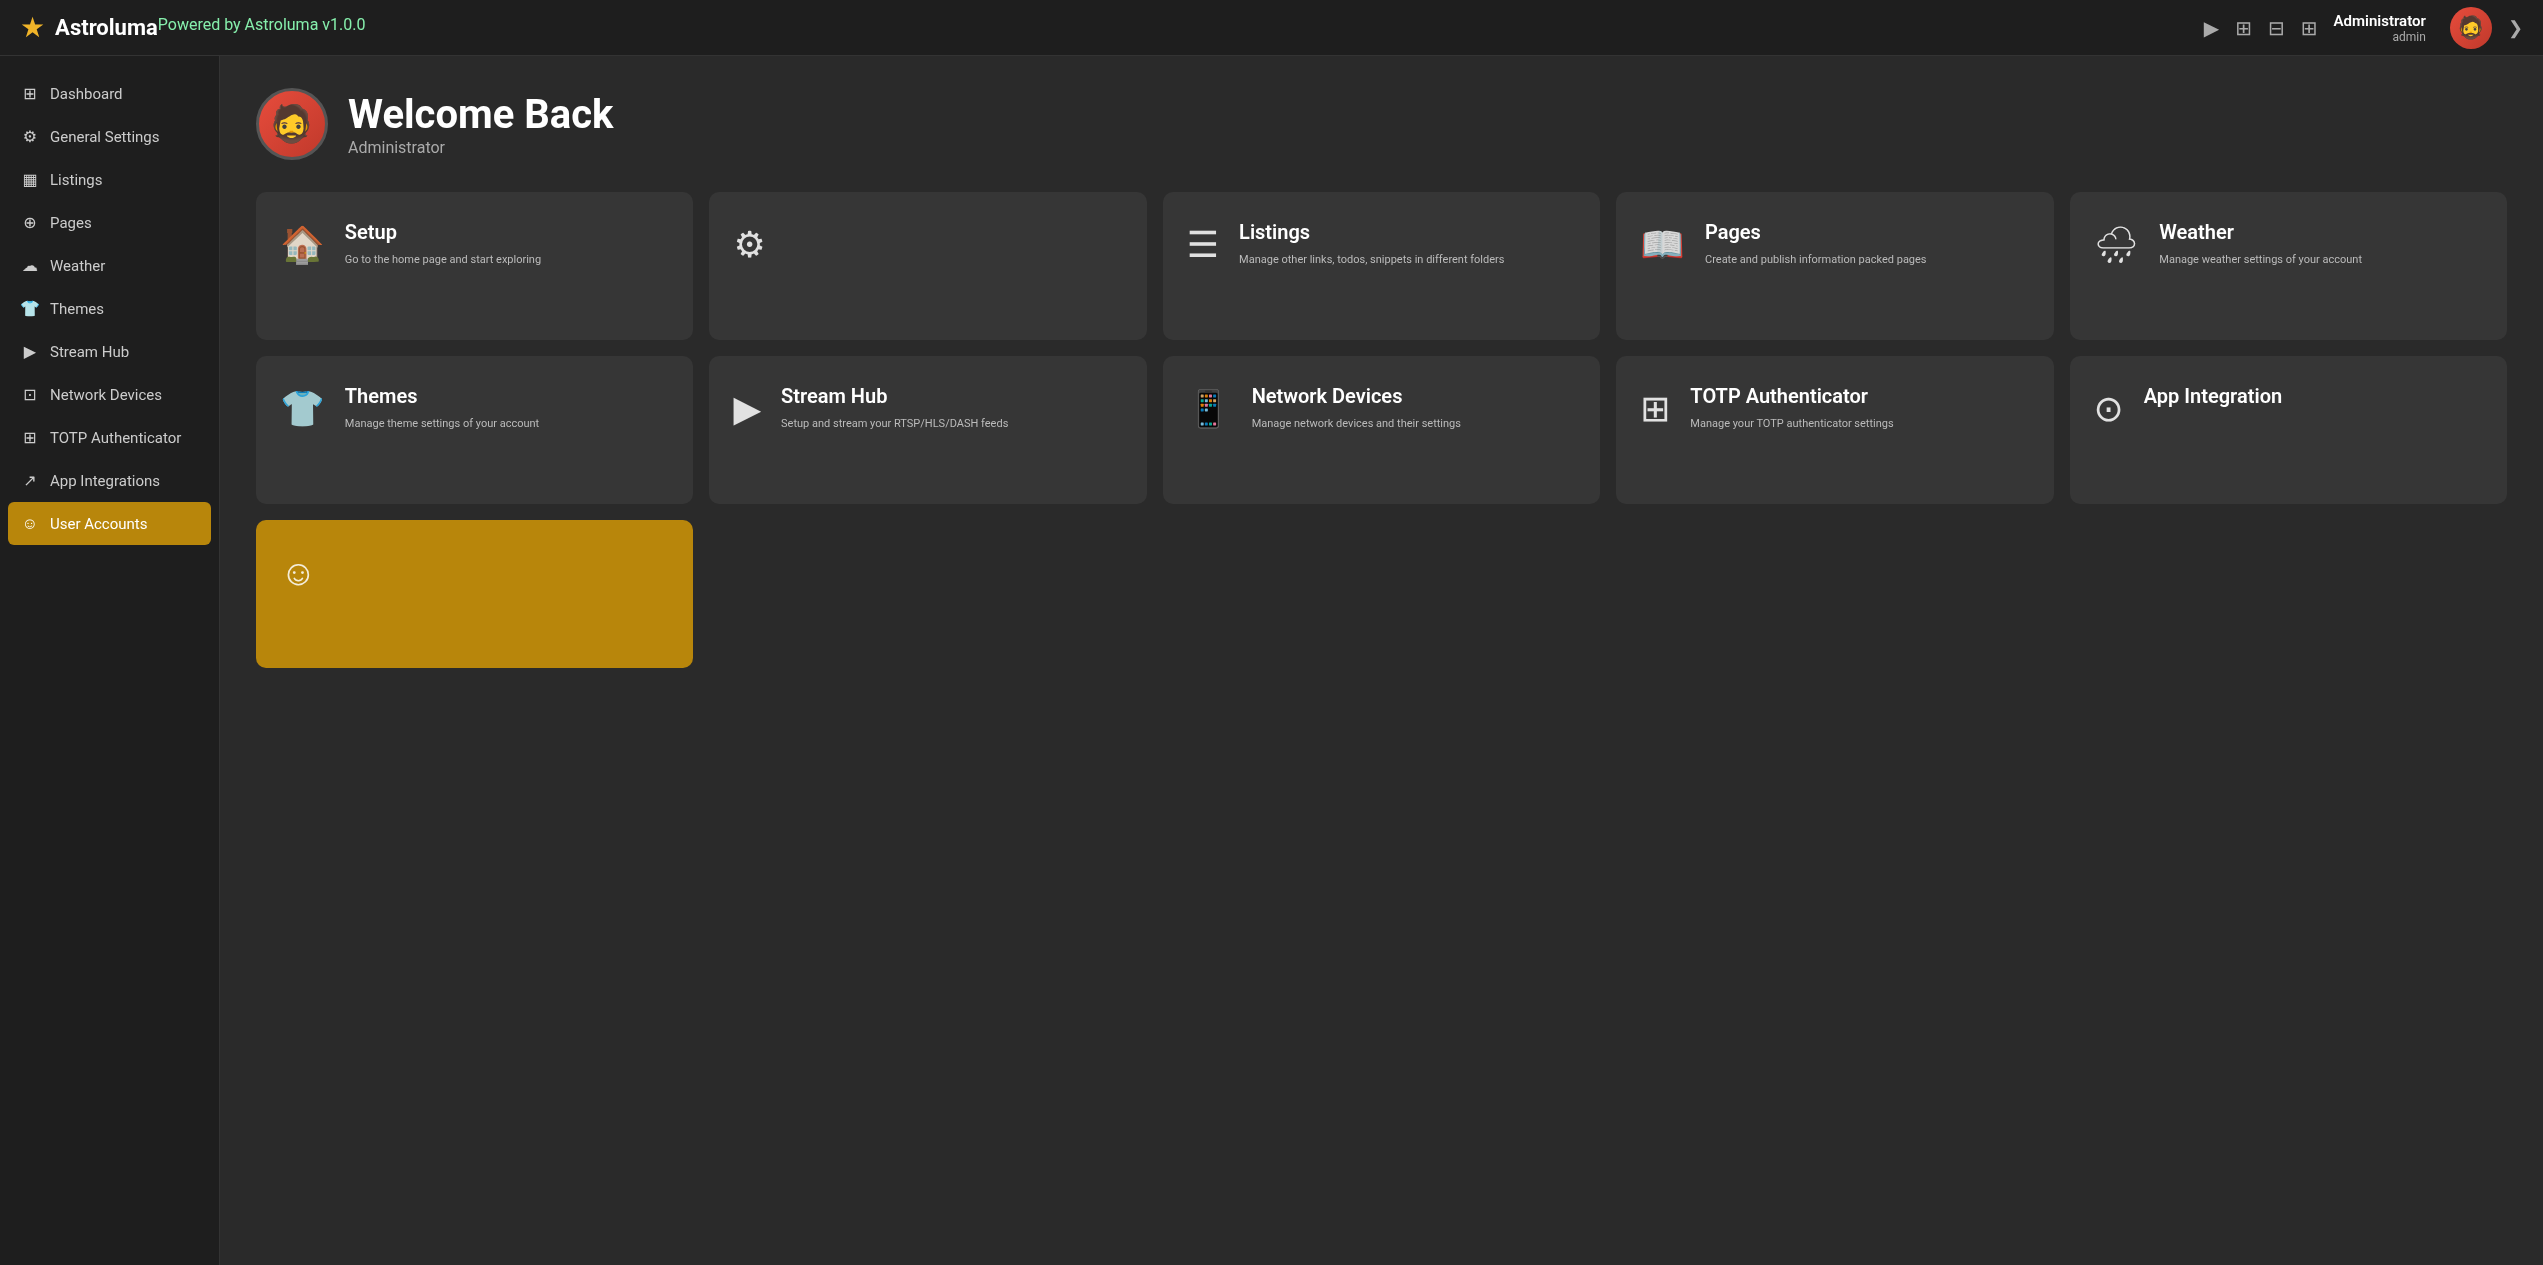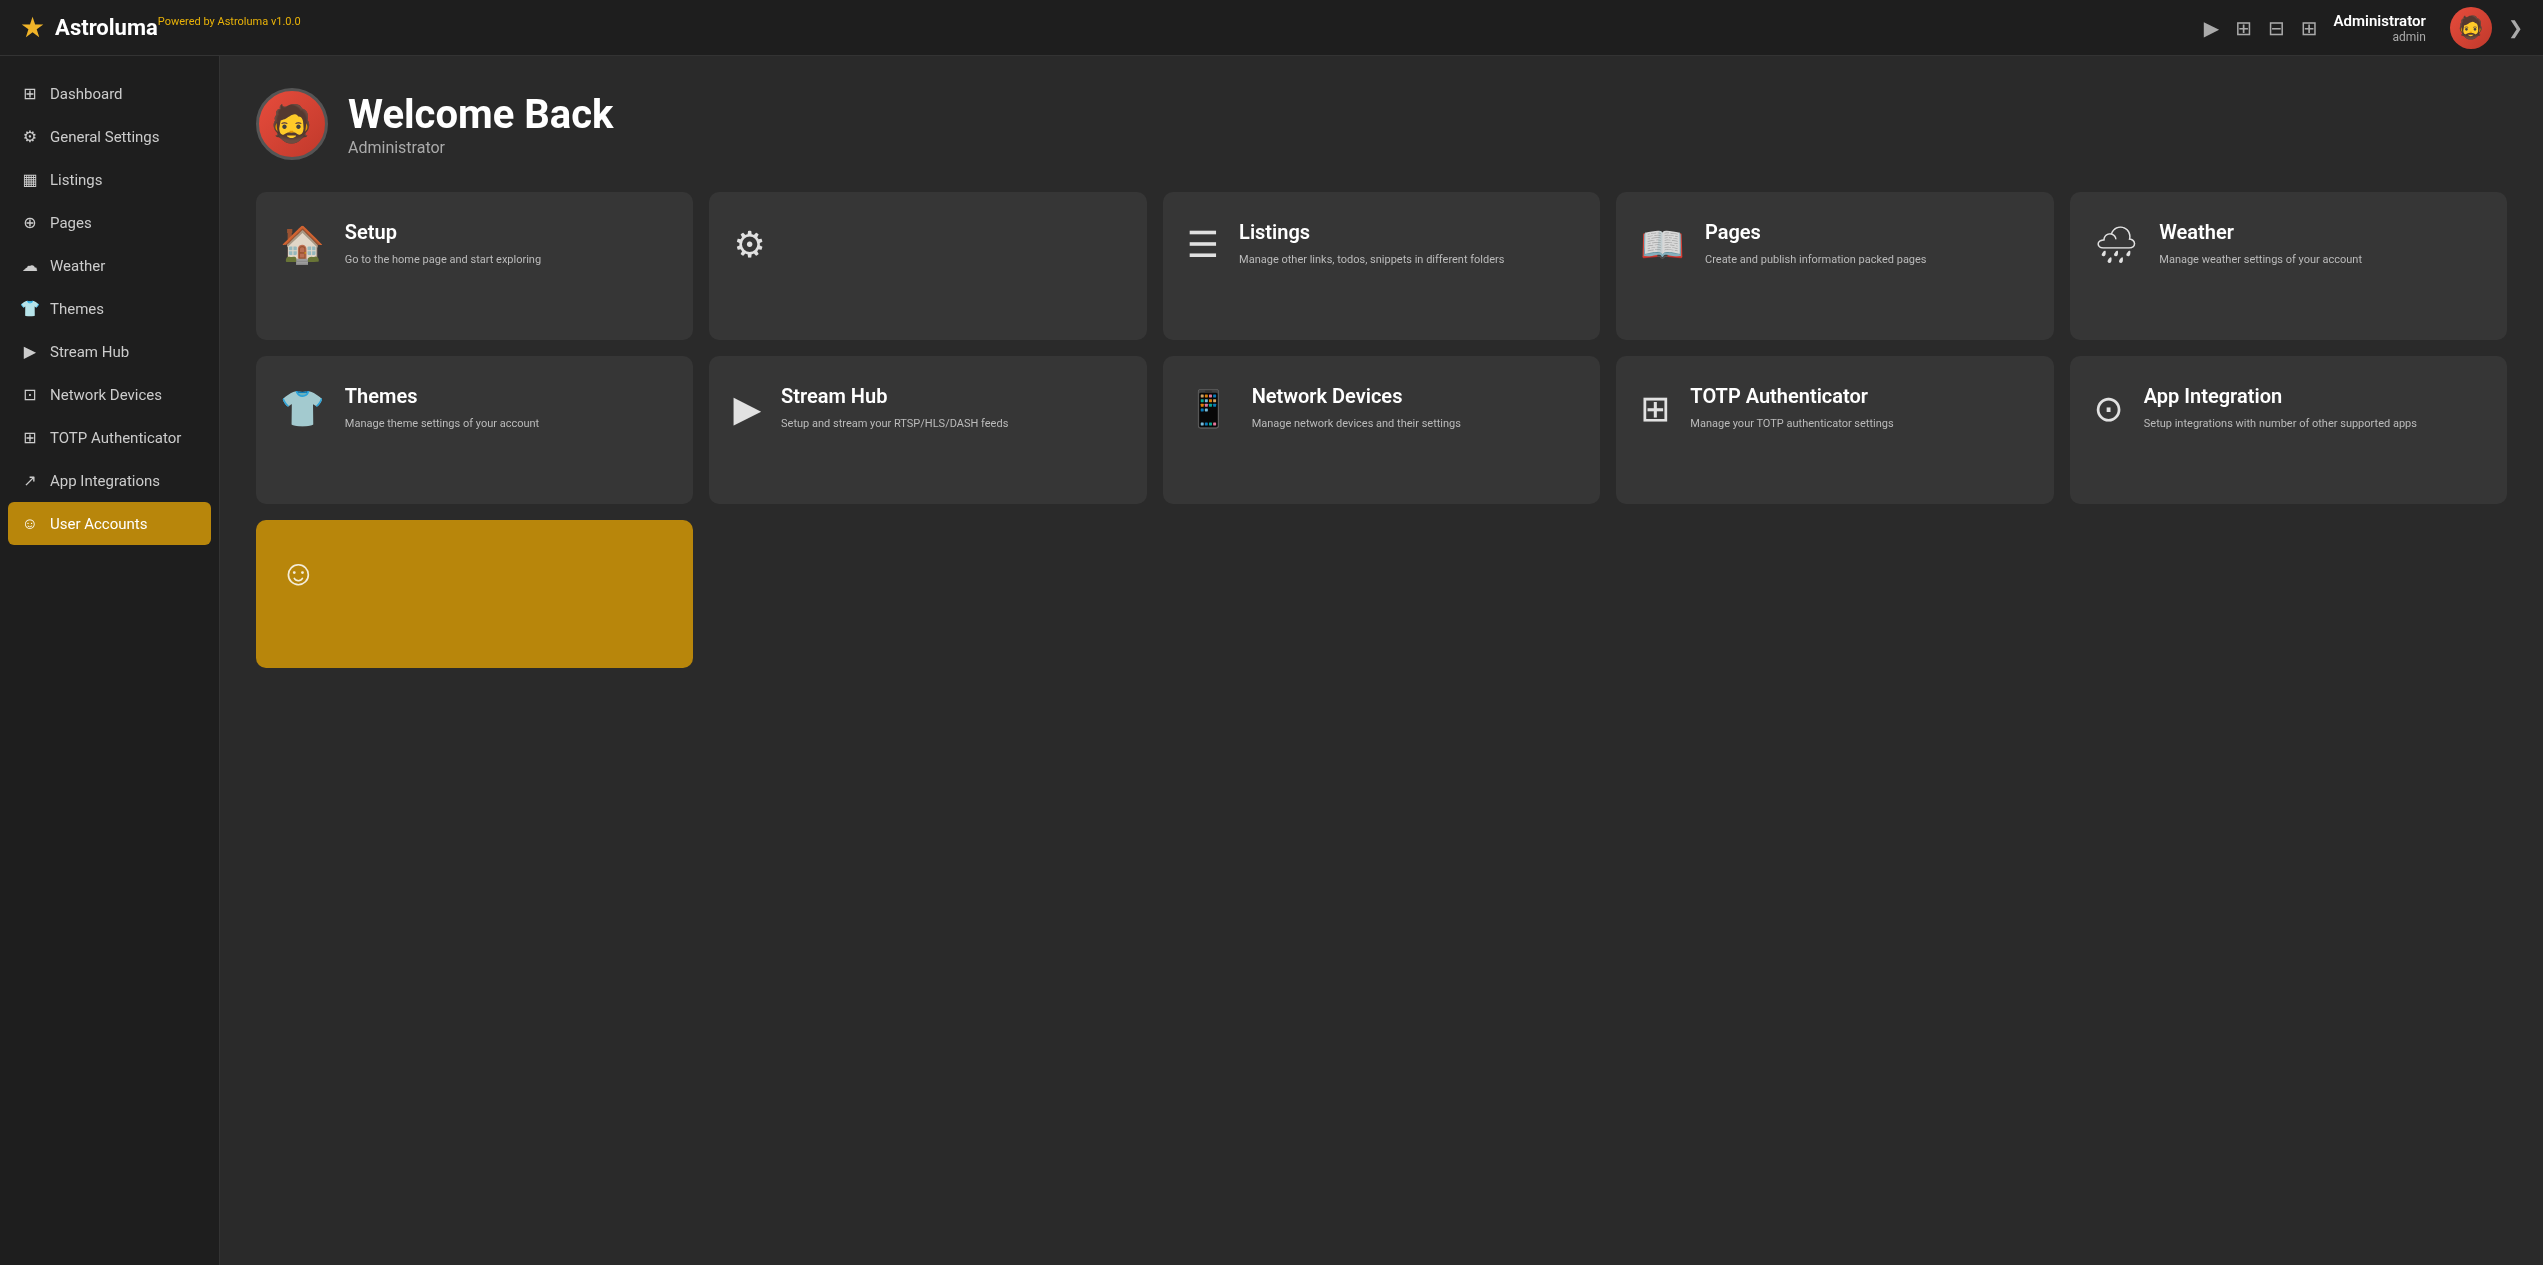--- a/index.html
+++ b/index.html
@@ -45,22 +45,22 @@
       flex-direction: row;
     }
 
     .logo-title {
       font-size: 22px;
       font-weight: 700;
       color: #ffffff;
     }
 
     .logo-subtitle {
-      font-size: 11px;
-      color: #eab308;
+      font-size: 16px;
+      color: #86efac;
     }
 
     .header-right {
       display: flex;
       align-items: center;
       gap: 16px;
     }
 
     .header-icon {
       color: #aaa;
@@ -382,21 +382,20 @@
         <span class="card-icon">⊞</span>
         <div class="card-content">
           <h3>TOTP Authenticator</h3>
           <p>Manage your TOTP authenticator settings</p>
         </div>
       </div>
       <div class="card">
         <span class="card-icon">⊙</span>
         <div class="card-content">
           <h3>App Integration</h3>
-          <p>Setup integrations with number of other supported apps</p>
         </div>
       </div>
     </div>
 
     <div class="cards-grid-bottom">
       <div class="card active-card">
         <span class="card-icon">☺</span>
       </div>
     </div>
 

